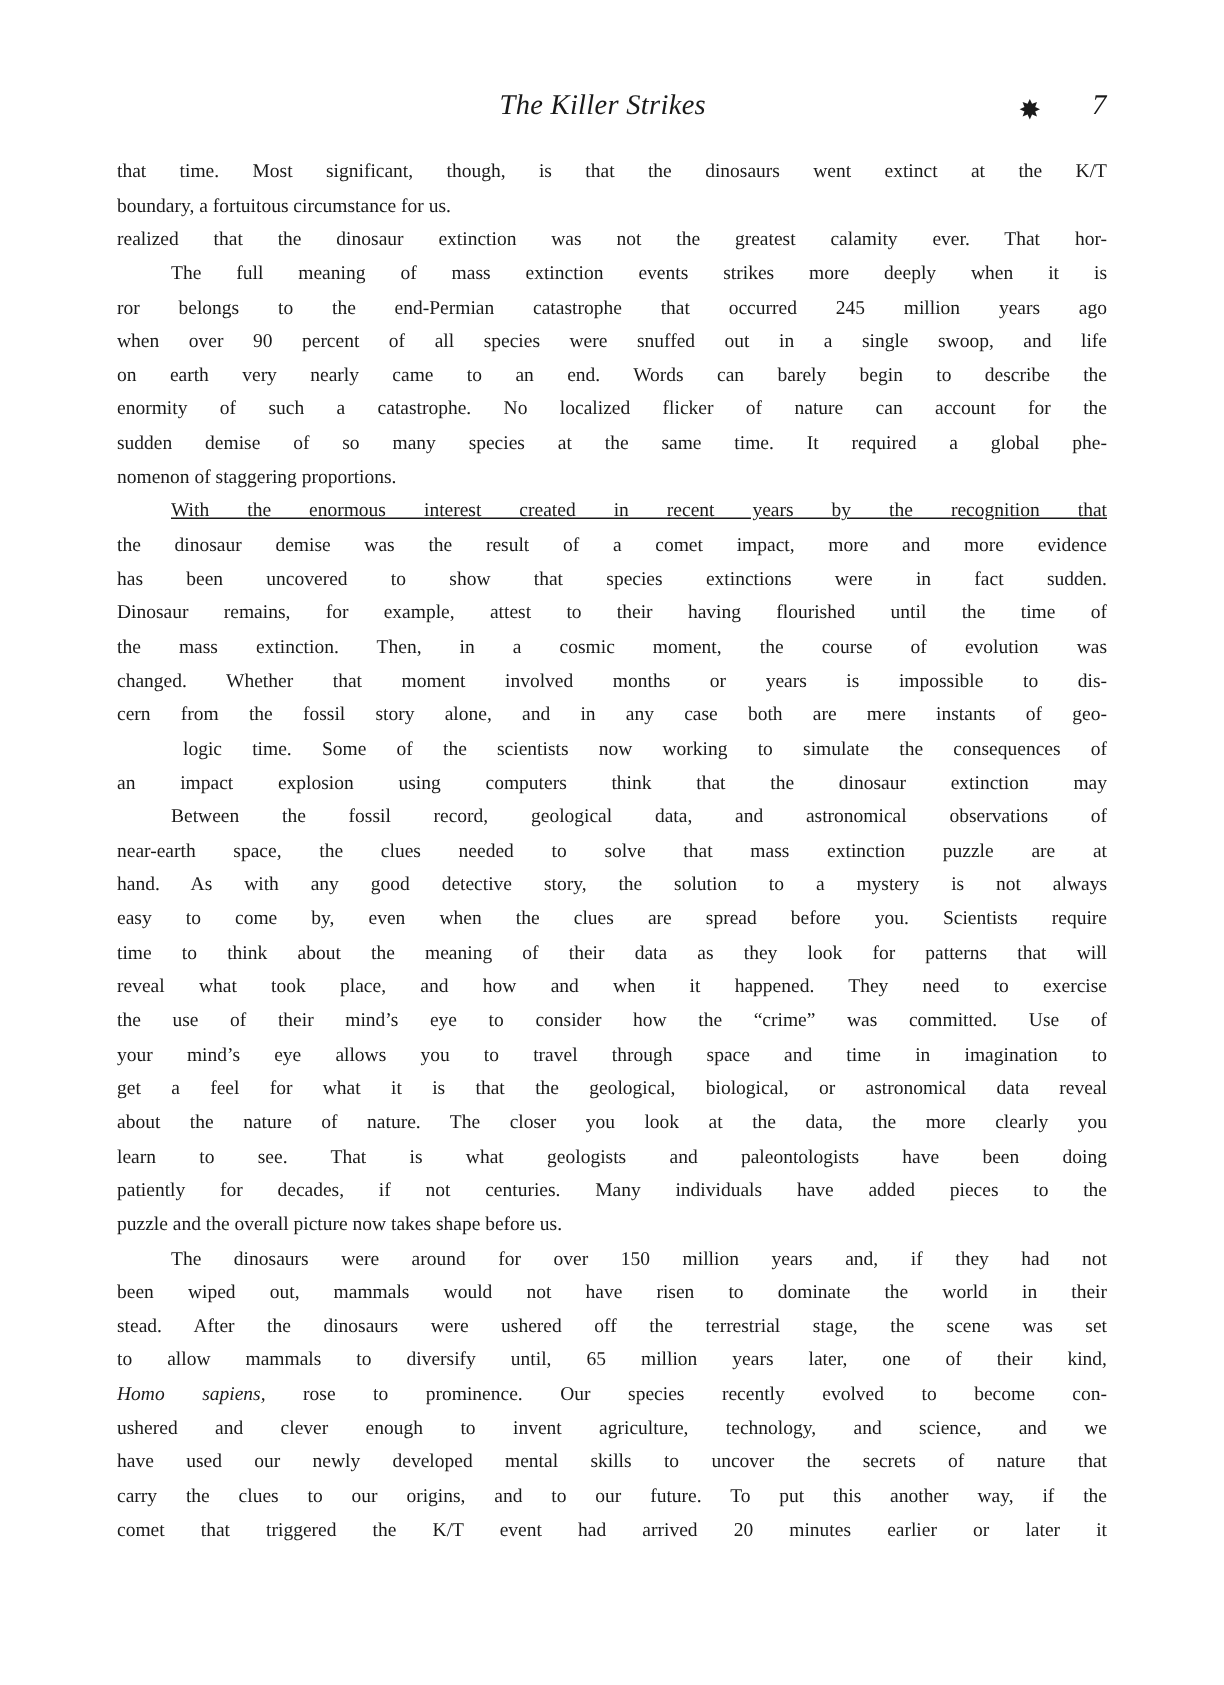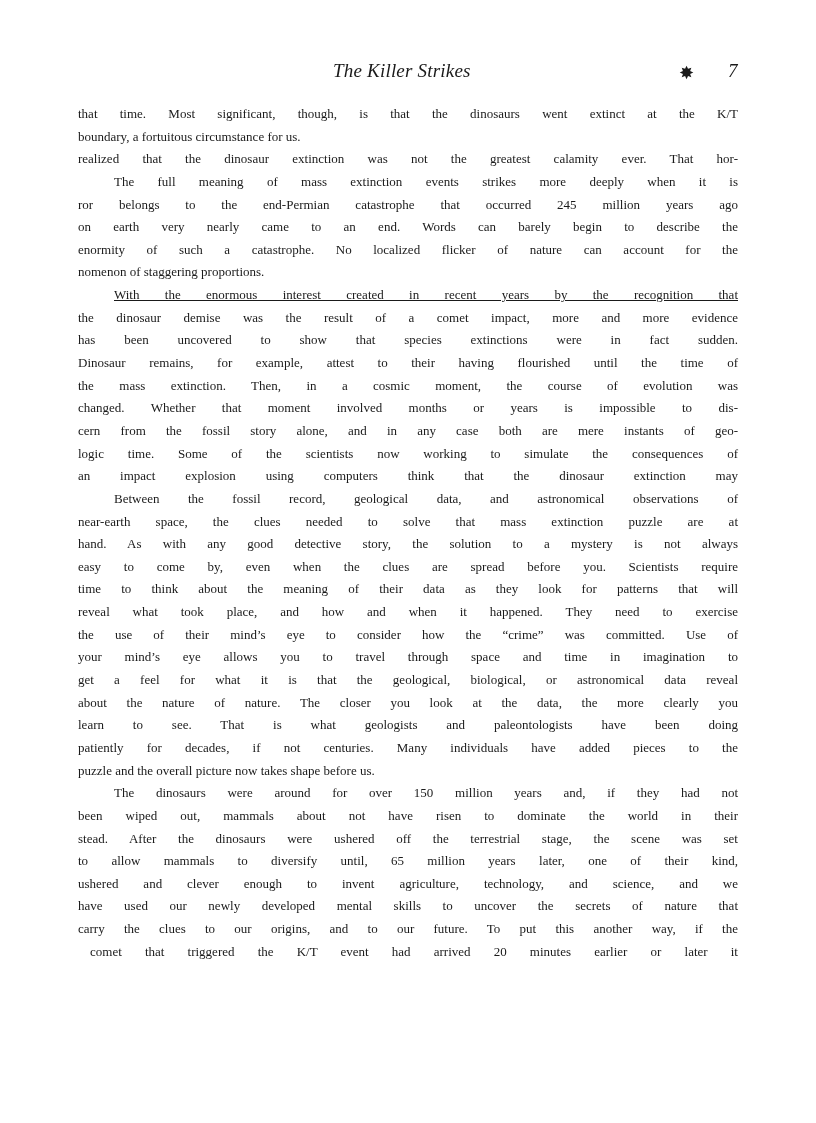--- a/index.html
+++ b/index.html
@@ -24,46 +24,49 @@
   <span class="ornament">✸</span>
   <span class="page-number">7</span>
 </div>
 
 <div class="body-text" id="body-text">
     <div class="line" style="white-space: normal;">that time. Most significant, though, is that the dinosaurs went extinct at the K/T</div>
     <div class="line last" style="white-space: normal;">boundary, a fortuitous circumstance for us.</div>
     <div class="line" style="white-space: normal;">realized that the dinosaur extinction was not the greatest calamity ever. That hor-</div>
     <div class="line indent" style="white-space: normal;">The full meaning of mass extinction events strikes more deeply when it is</div>
     <div class="line" style="white-space: normal;">ror belongs to the end-Permian catastrophe that occurred 245 million years ago</div>
+    <div class="line" style="white-space: normal;">when over 90 percent of all species were snuffed out in a single swoop, and life</div>
     <div class="line" style="white-space: normal;">on earth very nearly came to an end. Words can barely begin to describe the</div>
     <div class="line" style="white-space: normal;">enormity of such a catastrophe. No localized flicker of nature can account for the</div>
+    <div class="line" style="white-space: normal;">sudden demise of so many species at the same time. It required a global phe-</div>
     <div class="line last" style="white-space: normal;">nomenon of staggering proportions.</div>
     <div class="line indent" style="white-space: normal; text-decoration: underline;">With the enormous interest created in recent years by the recognition that</div>
     <div class="line" style="white-space: normal;">the dinosaur demise was the result of a comet impact, more and more evidence</div>
     <div class="line" style="white-space: normal;">has been uncovered to show that species extinctions were in fact sudden.</div>
     <div class="line" style="white-space: normal;">Dinosaur remains, for example, attest to their having flourished until the time of</div>
     <div class="line" style="white-space: normal;">the mass extinction. Then, in a cosmic moment, the course of evolution was</div>
     <div class="line" style="white-space: normal;">changed. Whether that moment involved months or years is impossible to dis-</div>
     <div class="line" style="white-space: normal;">cern from the fossil story alone, and in any case both are mere instants of geo-</div>
-    <div class="line" style="white-space: normal;">logic time. Some of the scientists now working to simulate the consequences of</div>
+    <div class="line" style="white-space: normal; margin-left: 44px;">logic time. Some of the scientists now working to simulate the consequences of</div>
     <div class="line" style="white-space: normal;">an impact explosion using computers think that the dinosaur extinction may</div>
     <div class="line indent" style="white-space: normal;">Between the fossil record, geological data, and astronomical observations of</div>
     <div class="line" style="white-space: normal;">near-earth space, the clues needed to solve that mass extinction puzzle are at</div>
     <div class="line" style="white-space: normal;">hand. As with any good detective story, the solution to a mystery is not always</div>
     <div class="line" style="white-space: normal;">easy to come by, even when the clues are spread before you. Scientists require</div>
     <div class="line" style="white-space: normal;">time to think about the meaning of their data as they look for patterns that will</div>
     <div class="line" style="white-space: normal;">reveal what took place, and how and when it happened. They need to exercise</div>
     <div class="line" style="white-space: normal;">the use of their mind’s eye to consider how the “crime” was committed. Use of</div>
     <div class="line" style="white-space: normal;">your mind’s eye allows you to travel through space and time in imagination to</div>
     <div class="line" style="white-space: normal;">get a feel for what it is that the geological, biological, or astronomical data reveal</div>
     <div class="line" style="white-space: normal;">about the nature of nature. The closer you look at the data, the more clearly you</div>
     <div class="line" style="white-space: normal;">learn to see. That is what geologists and paleontologists have been doing</div>
     <div class="line" style="white-space: normal;">patiently for decades, if not centuries. Many individuals have added pieces to the</div>
     <div class="line last" style="white-space: normal;">puzzle and the overall picture now takes shape before us.</div>
     <div class="line indent" style="white-space: normal;">The dinosaurs were around for over 150 million years and, if they had not</div>
-    <div class="line" style="white-space: normal;">been wiped out, mammals about not have risen to dominate the world in their</div>
+    <div class="line" style="white-space: normal;">been wiped out, mammals would not have risen to dominate the world in their</div>
     <div class="line" style="white-space: normal;">stead. After the dinosaurs were ushered off the terrestrial stage, the scene was set</div>
     <div class="line" style="white-space: normal;">to allow mammals to diversify until, 65 million years later, one of their kind,</div>
+    <div class="line" style="white-space: normal;"><span class="it">Homo sapiens,</span><span> rose to prominence. Our species recently evolved to become con-</span></div>
     <div class="line" style="white-space: normal;">ushered and clever enough to invent agriculture, technology, and science, and we</div>
     <div class="line" style="white-space: normal;">have used our newly developed mental skills to uncover the secrets of nature that</div>
     <div class="line" style="white-space: normal;">carry the clues to our origins, and to our future. To put this another way, if the</div>
-    <div class="line" style="white-space: normal; margin-left: 12px;">comet that triggered the K/T event had arrived 20 minutes earlier or later it</div>
+    <div class="line" style="white-space: normal;">comet that triggered the K/T event had arrived 20 minutes earlier or later it</div>
   </div>
 
 </body></html>

